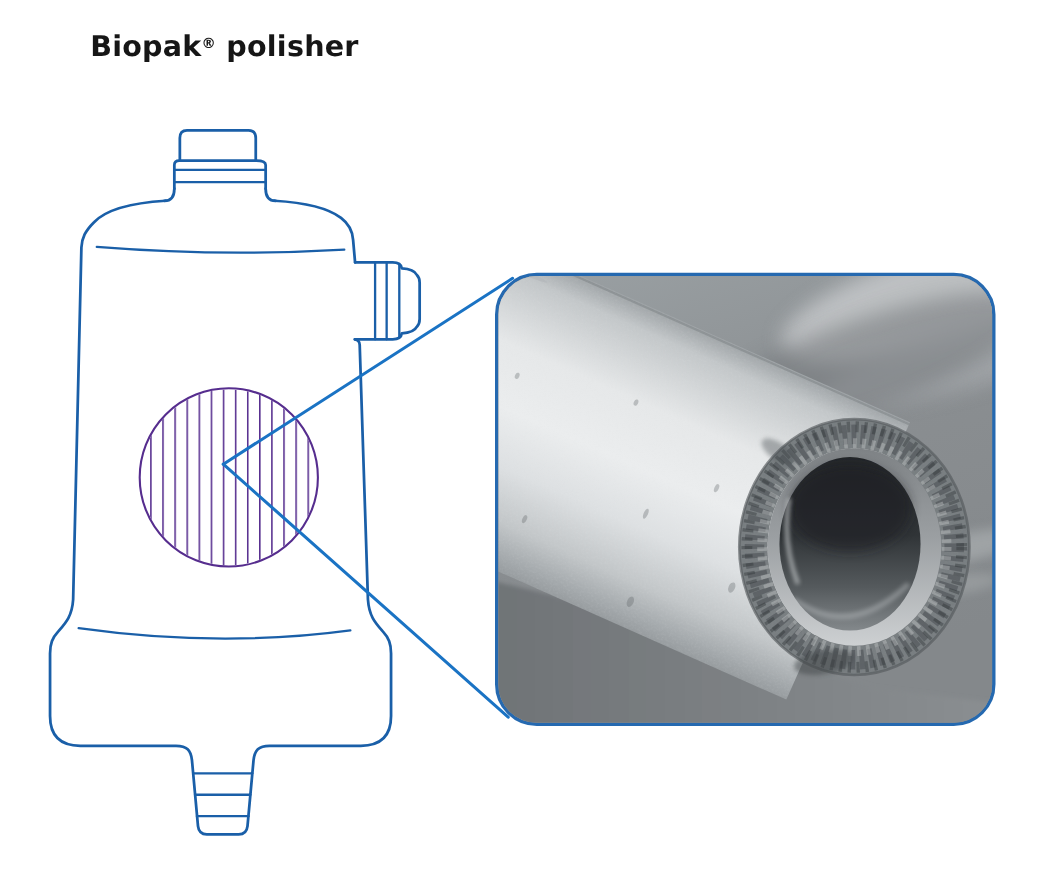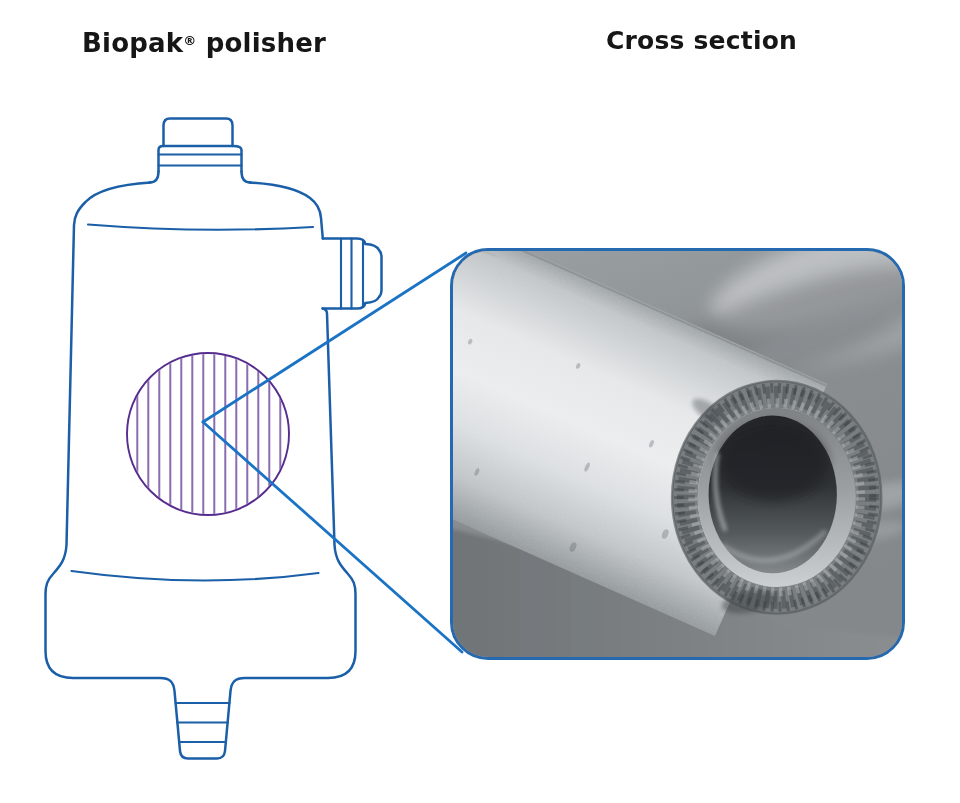--- a/index.html
+++ b/index.html
@@ -35,21 +35,20 @@
 </head>
 <body>
 
 <div class="stage">
 
   <div class="title title-left">
     <span>Biopak</span><span class="reg">®</span><span> polisher</span>
   </div>
 
   <div class="title title-right">
-    <span class="tline">Cross section</span>
   </div>
 
   <svg class="diagram" width="960" height="803" viewBox="0 0 960 803">
     <defs>
       <pattern id="hatchP" patternUnits="userSpaceOnUse" x="202.5" y="0" width="11" height="12">
         <line class="hatch-line" x1="0.7" y1="-1" x2="0.7" y2="13"></line>
       </pattern>
     </defs>
 
     <path class="stroke-device" d="

